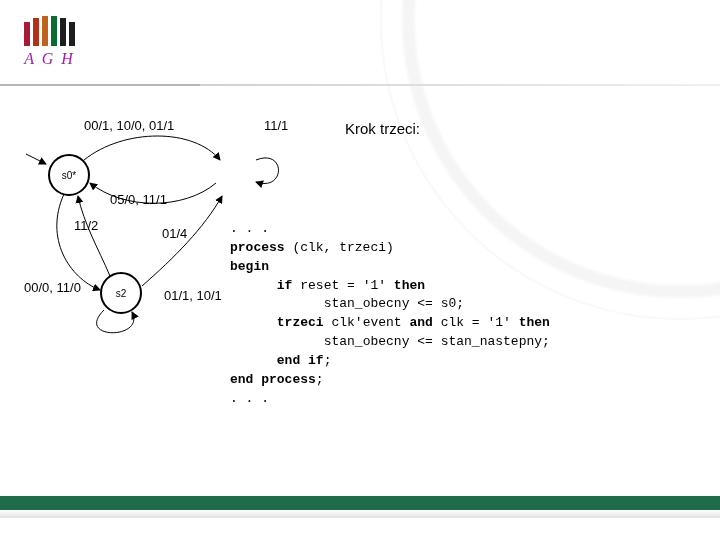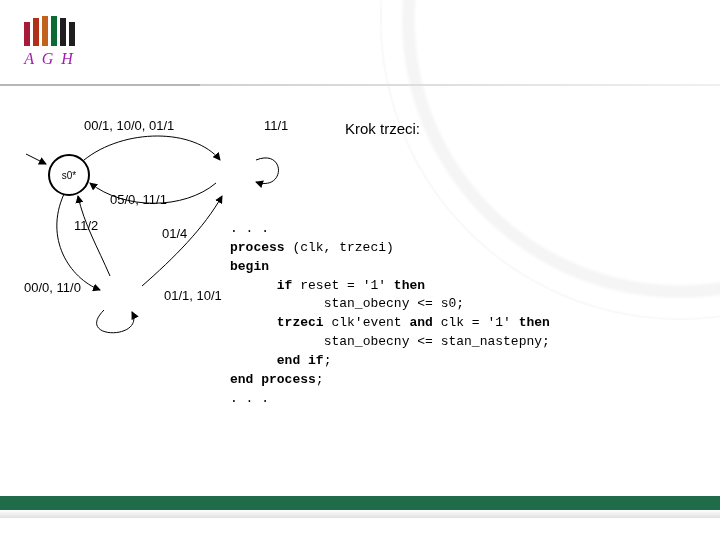--- a/index.html
+++ b/index.html
@@ -187,20 +187,23 @@
     <path d="M86 158 C74 130 60 106 54 78" stroke="#000" fill="none" marker-end="url(#arr)"></path>
 
     <path d="M118 168 C150 140 180 110 198 78" stroke="#000" fill="none" marker-end="url(#arr)"></path>
 
     <path d="M80 192 C50 222 122 222 108 194" stroke="#000" fill="none" marker-end="url(#arr)"></path>
   </svg>
 
   <div class="state" style="left:24px;top:36px">
       <span>s0*</span>
     </div>
+  <div class="state" style="left:76px;top:154px">
+      <span>s2</span>
+    </div>
 
   <div class="tlabel" style="left:60px;top:0">00/1, 10/0, 01/1</div>
   <div class="tlabel" style="left:240px;top:30">11/1</div>
   <div class="tlabel" style="left:86px;top:74px">05/0, 11/1</div>
   <div class="tlabel" style="left:50px;top:100px">11/2</div>
   <div class="tlabel" style="left:138px;top:108px">01/4</div>
   <div class="tlabel" style="left:0px;top:162px">00/0, 11/0</div>
   <div class="tlabel" style="left:140px;top:170px">01/1, 10/1</div>
 </div>
 

